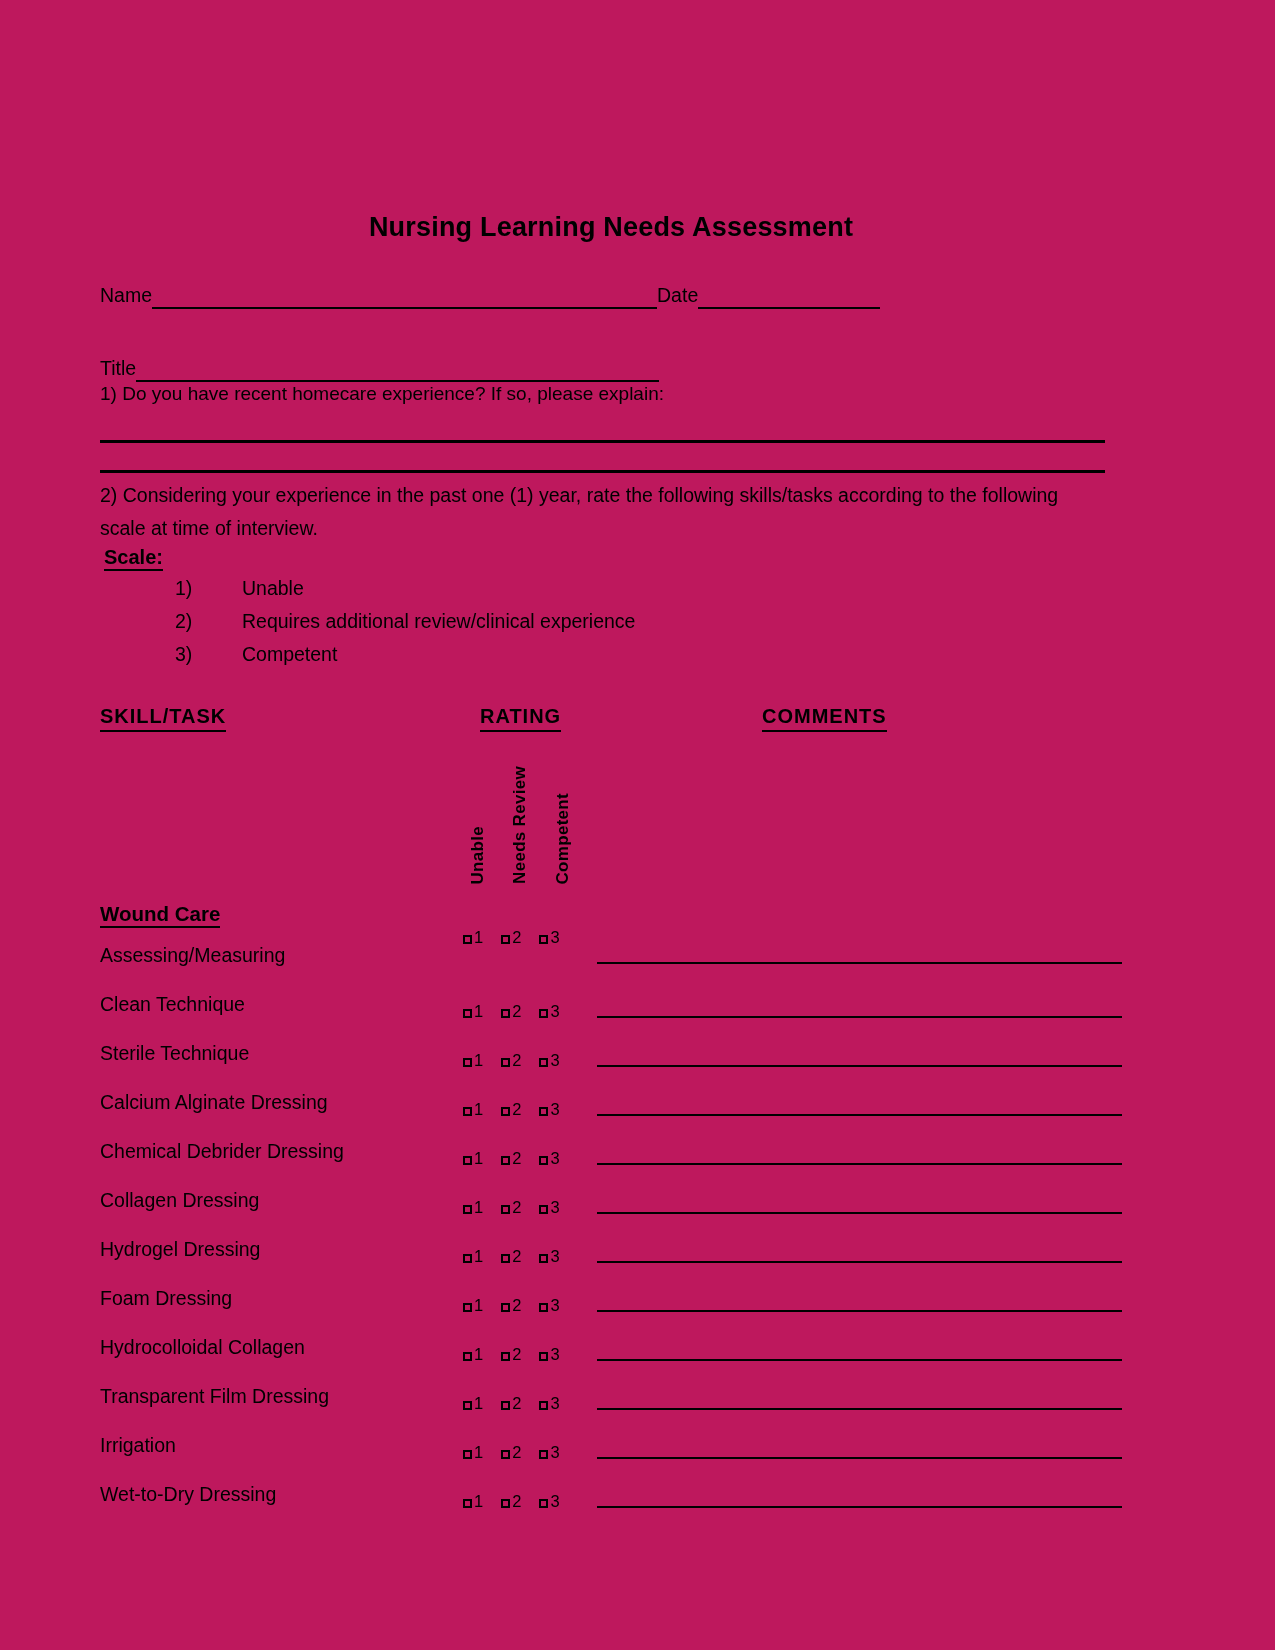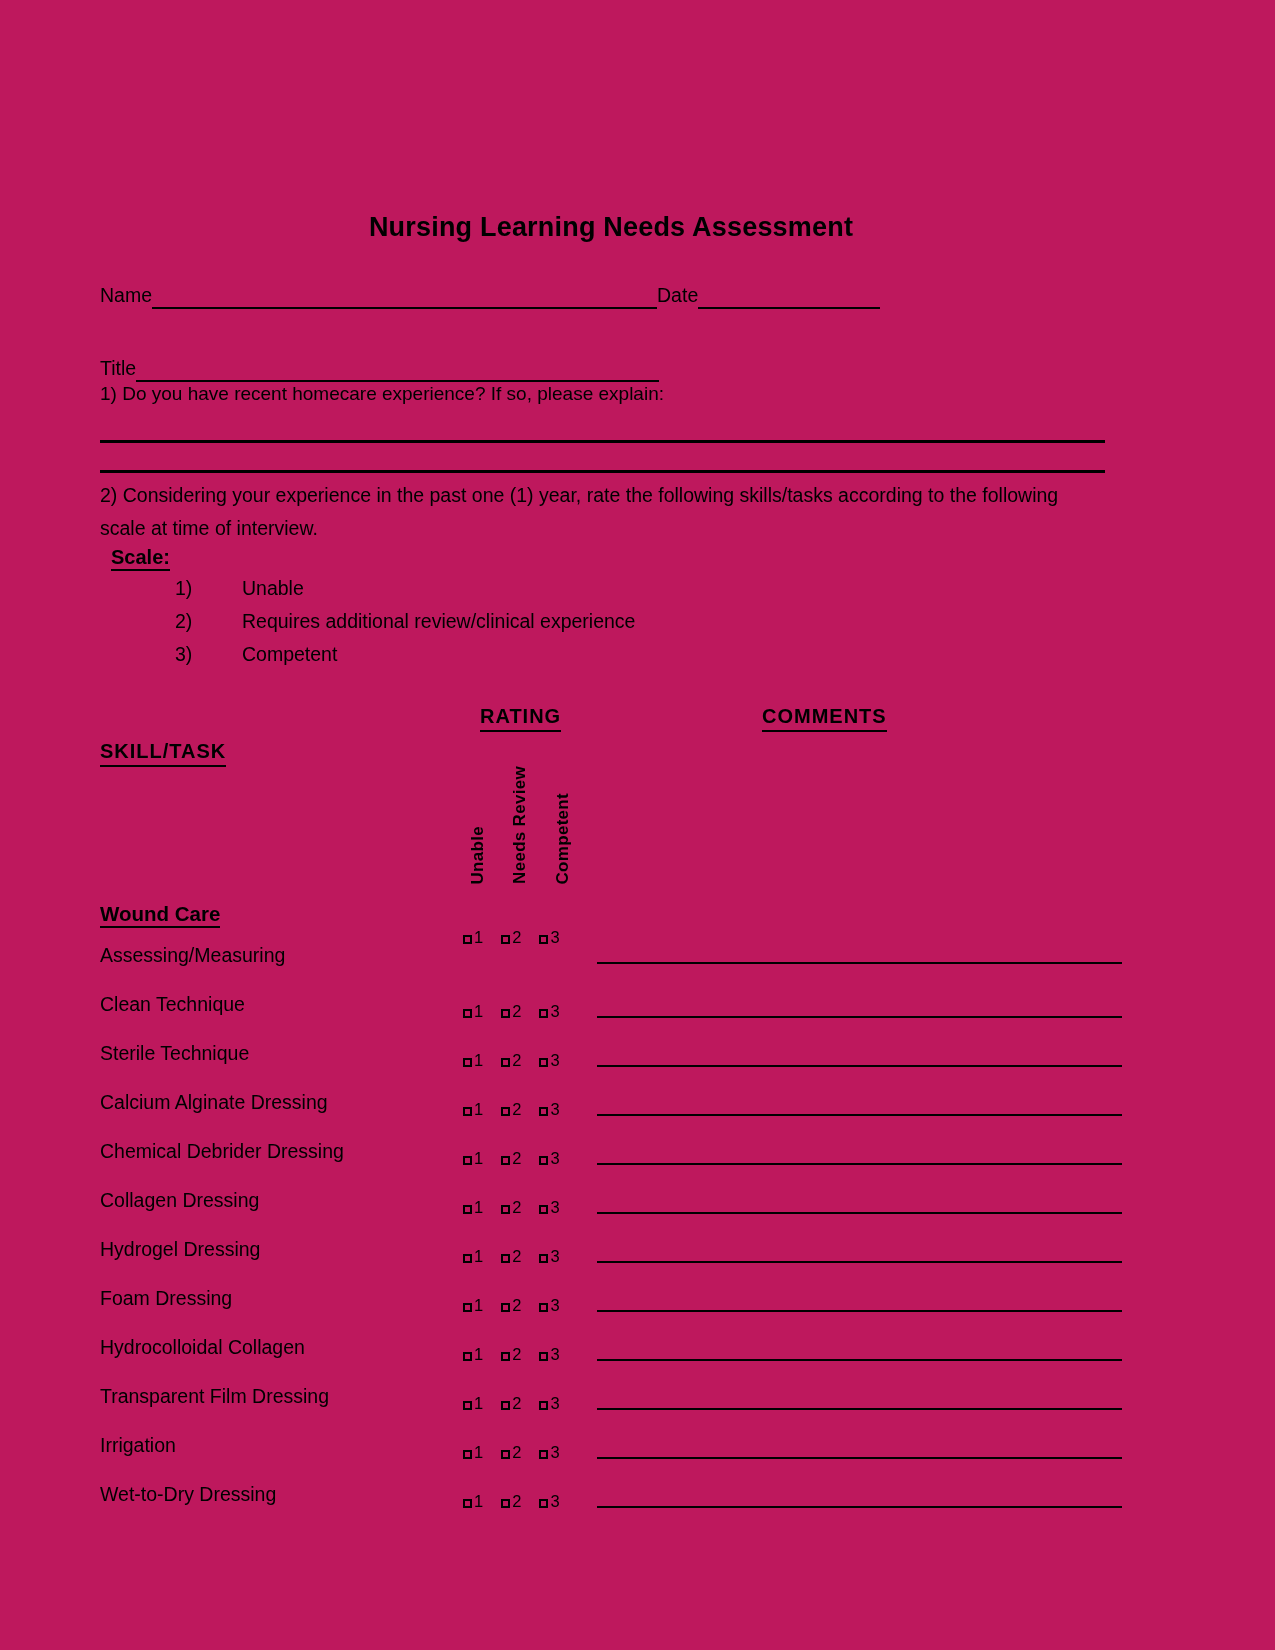--- a/index.html
+++ b/index.html
@@ -24,31 +24,31 @@
   .line-date  { width:182px; }
   .line-title { width:523px; }
 
   .q1 { position:absolute; top:383px; left:0; font-size:19px; }
   .ans-line { position:absolute; left:0; width:1005px; border-top:3px solid #000; height:0; }
   .ans-1 { top:440px; }
   .ans-2 { top:470px; }
 
   .q2 { position:absolute; top:479px; left:0; width:1002px; font-size:19.5px; line-height:33px; }
 
-  .scale-head { position:absolute; top:546px; left:11px; font-size:20px; font-weight:bold; }
+  .scale-head { position:absolute; top:546px; left:4px; font-size:20px; font-weight:bold; }
   .scale-head span { border-bottom:2.5px solid #000; padding-bottom:1px; }
 
   .scale-list { position:absolute; top:577px; left:75px; font-size:19.5px; }
   .scale-item { display:flex; height:33px; align-items:flex-start; }
   .scale-num  { width:67px; }
 
   .table-head { position:absolute; top:705px; left:0; width:100%; height:34px;
     font-weight:bold; font-size:20px; letter-spacing:1px; }
   .th { position:absolute; top:0; padding-bottom:2px; border-bottom:2.5px solid #000; }
-  .th-skill    { left:0;margin-top:35px; }
+  .th-skill    { left:0; }
   .th-rating   { left:380px;text-align:right; }
   .th-comments { left:662px; }
 
   .rating-cols { position:absolute; top:742px; left:0; width:100%; height:142px; }
   .rot {
     position:absolute; bottom:0;
     writing-mode:vertical-rl; transform:rotate(180deg);
     font-weight:bold; font-size:17px; letter-spacing:0.3px; white-space:nowrap;
   }
   .rot-0 { left:368px; }

